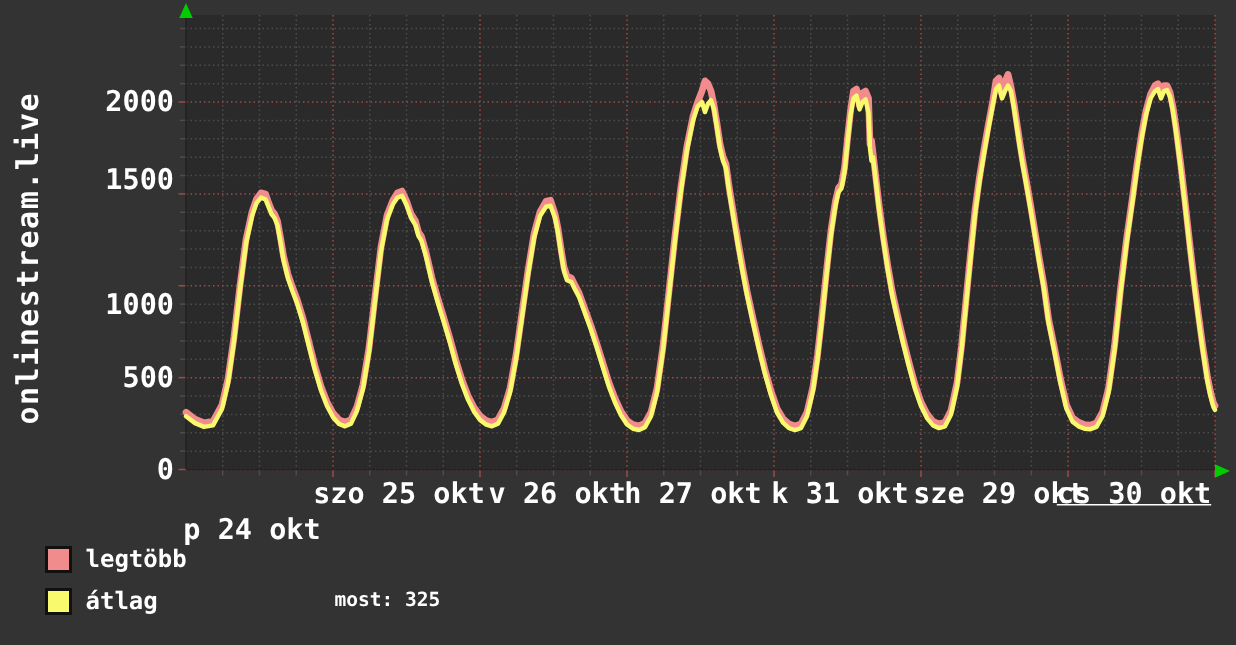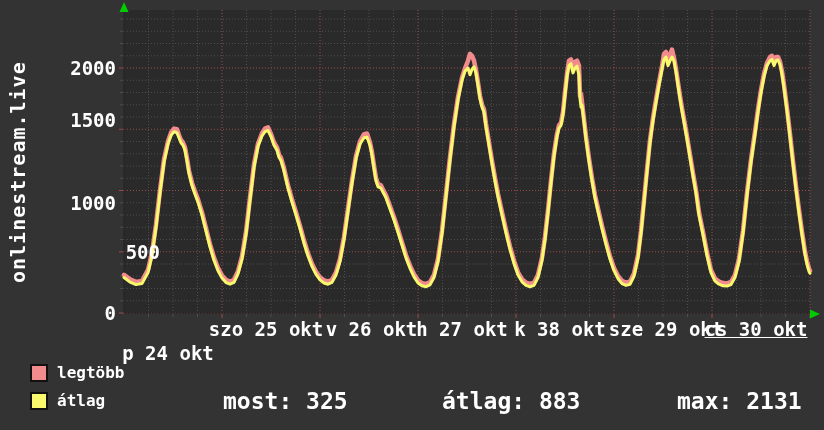--- a/index.html
+++ b/index.html
@@ -33,21 +33,21 @@
     position:absolute;top:319px;
     transform:translateX(-50%);
     font-size:19px;line-height:20px;white-space:nowrap;
   }
   .legend-row{position:absolute;left:30px;height:18px;}
   .swatch{
     position:absolute;left:0;top:0;width:14px;height:14px;
     border:2px solid #111111;
   }
   .legend-text{position:absolute;left:27px;top:-2px;font-size:16px;line-height:22px;white-space:nowrap;}
-  .stat{position:absolute;font-size:23px;line-height:22px;white-space:nowrap;}
+  .stat{position:absolute;font-size:13px;line-height:22px;white-space:nowrap;}
 </style>
 </head>
 <body>
 
 <div class="canvas">
 
   <svg class="chart-svg" width="824" height="430">
       <rect x="124" y="10" width="686" height="303" fill="#2a2a2a"></rect>
       <line x1="124" y1="300.75" x2="810" y2="300.75" stroke="#4d4d4d" stroke-width="1" stroke-dasharray="1 2"></line>
       <line x1="120" y1="300.75" x2="124" y2="300.75" stroke="#4d4d4d" stroke-width="1"></line>
@@ -160,41 +160,39 @@
       <polyline points="124.0,274.8 130.0,279.4 136.0,281.9 142.0,280.9 148.0,269.9 152.0,252.7 156.0,224.6 160.0,190.3 164.0,159.6 168.0,141.3 171.0,132.7 174.0,128.6 177.0,129.3 179.0,135.1 181.0,140.0 183.0,142.5 185.0,147.4 187.0,158.4 189.0,170.7 192.0,182.9 195.0,191.5 198.0,199.4 202.0,212.3 206.0,228.2 210.0,244.2 214.0,257.6 218.0,268.0 222.0,275.4 226.0,279.9 230.0,281.5 234.0,279.7 238.0,271.1 242.0,256.4 246.0,231.9 250.0,197.6 254.0,164.5 258.0,143.7 262.0,133.3 265.0,128.6 268.0,127.4 271.0,133.9 274.0,142.5 277.0,147.4 279.0,154.7 281.0,157.8 284.0,168.2 288.0,185.4 292.0,199.4 296.0,212.3 300.0,225.8 304.0,240.5 308.0,253.3 312.0,263.8 316.0,271.7 320.0,277.2 324.0,280.3 328.0,281.5 332.0,279.7 336.0,272.3 340.0,258.9 344.0,236.8 348.0,208.6 352.0,180.5 356.0,156.0 360.0,141.3 364.0,134.2 367.0,133.5 370.0,142.5 372.0,152.3 374.0,165.8 376.0,178.0 378.0,184.1 381.0,185.4 383.0,189.6 386.0,195.2 390.0,206.2 394.0,217.2 398.0,229.5 402.0,242.3 406.0,255.2 410.0,265.6 414.0,274.2 418.0,280.3 422.0,283.1 426.0,284.0 430.0,282.1 434.0,274.8 438.0,258.9 442.0,230.7 446.0,193.9 450.0,157.2 454.0,124.1 458.0,97.2 462.0,77.6 465.0,68.4 468.0,60.7 470.0,53.9 472.0,55.8 474.0,60.7 476.0,70.2 478.0,82.5 480.0,95.9 482.0,104.5 484.0,109.4 486.0,124.1 489.0,142.5 492.0,160.9 495.0,178.0 498.0,193.9 502.0,212.3 506.0,230.1 510.0,246.6 514.0,260.7 518.0,272.3 522.0,279.1 526.0,282.7 530.0,284.0 534.0,282.7 538.0,274.8 542.0,257.6 545.0,236.8 548.0,209.9 551.0,180.5 554.0,153.5 557.0,133.9 559.0,125.3 561.0,122.9 563.0,111.9 565.0,92.3 567.0,73.9 569.0,60.7 571.0,59.4 573.0,70.2 575.0,61.9 577.0,60.7 579.0,65.6 580.0,95.9 581.0,93.7 582.0,102.1 584.0,119.2 586.0,136.4 589.0,158.4 592.0,178.0 595.0,195.2 598.0,208.6 602.0,225.8 606.0,241.7 610.0,256.4 614.0,268.0 618.0,276.0 622.0,280.9 626.0,282.7 630.0,281.5 634.0,273.6 638.0,255.2 641.0,230.7 644.0,200.1 647.0,169.4 650.0,140.0 653.0,118.0 656.0,99.6 659.0,82.5 662.0,66.5 664.0,53.9 666.0,52.0 668.0,62.9 670.0,54.5 672.0,49.6 674.0,58.0 676.0,69.0 678.0,82.5 680.0,95.9 682.0,108.2 684.0,119.2 687.0,136.4 690.0,154.7 693.0,173.1 696.0,190.3 699.0,212.3 703.0,231.9 707.0,252.7 711.0,269.9 715.0,278.5 719.0,281.5 723.0,283.1 727.0,283.4 731.0,281.9 735.0,274.8 739.0,258.9 743.0,230.7 747.0,192.7 751.0,159.6 755.0,131.5 758.0,109.4 761.0,89.8 764.0,73.9 767.0,62.9 770.0,57.0 772.0,55.8 774.0,62.9 776.0,57.0 778.0,57.0 780.0,61.6 782.0,71.4 784.0,84.9 787.0,108.2 790.0,133.9 793.0,160.9 796.0,186.6 799.0,209.9 802.0,231.9 805.0,251.5 807.0,261.3 809.0,268.7 810.0,270.5" fill="none" stroke="#f28b8b" stroke-width="4.5" stroke-linejoin="round" stroke-linecap="round"></polyline>
       <polyline points="124.0,277.5 130.0,282.1 136.0,284.6 142.0,283.6 148.0,272.6 152.0,255.4 156.0,227.3 160.0,192.9 164.0,162.3 168.0,144.0 171.0,135.4 174.0,131.7 177.0,132.9 179.0,137.8 181.0,142.7 183.0,145.2 185.0,150.1 187.0,161.1 189.0,173.3 192.0,185.6 195.0,194.2 198.0,202.1 202.0,215.0 206.0,230.9 210.0,246.8 214.0,260.3 218.0,270.7 222.0,278.1 226.0,282.6 230.0,284.2 234.0,282.4 238.0,273.8 242.0,259.1 246.0,234.6 250.0,200.3 254.0,167.2 258.0,146.4 262.0,136.0 265.0,131.7 268.0,130.5 271.0,136.6 274.0,145.2 277.0,150.1 279.0,157.4 281.0,160.5 284.0,170.9 288.0,188.1 292.0,202.1 296.0,215.0 300.0,228.5 304.0,243.2 308.0,256.0 312.0,266.4 316.0,274.4 320.0,279.9 324.0,283.0 328.0,284.2 332.0,282.4 336.0,275.0 340.0,261.6 344.0,239.5 348.0,211.3 352.0,183.2 356.0,158.7 360.0,144.0 364.0,137.8 367.0,137.2 370.0,145.2 372.0,155.0 374.0,168.4 376.0,180.7 378.0,186.8 381.0,188.1 383.0,192.3 386.0,197.9 390.0,208.9 394.0,219.9 398.0,232.2 402.0,245.0 406.0,257.9 410.0,268.3 414.0,276.9 418.0,283.0 422.0,285.8 426.0,286.7 430.0,284.8 434.0,277.5 438.0,261.6 442.0,233.4 446.0,196.6 450.0,159.9 454.0,126.8 458.0,99.8 462.0,80.3 465.0,71.1 468.0,68.0 470.0,74.7 472.0,69.2 474.0,66.8 476.0,72.9 478.0,85.2 480.0,98.6 482.0,107.2 484.0,112.1 486.0,126.8 489.0,145.2 492.0,163.6 495.0,180.7 498.0,196.6 502.0,215.0 506.0,232.8 510.0,249.3 514.0,263.4 518.0,275.0 522.0,281.8 526.0,285.4 530.0,286.7 534.0,285.4 538.0,277.5 542.0,260.3 545.0,239.5 548.0,212.6 551.0,183.2 554.0,156.2 557.0,136.6 559.0,128.0 561.0,125.6 563.0,114.6 565.0,95.0 567.0,76.6 569.0,65.6 571.0,63.7 573.0,72.9 575.0,68.0 577.0,66.2 579.0,75.3 580.0,98.6 581.0,107.2 582.0,104.8 584.0,121.9 586.0,139.1 589.0,161.1 592.0,180.7 595.0,197.9 598.0,211.3 602.0,228.5 606.0,244.4 610.0,259.1 614.0,270.7 618.0,278.7 622.0,283.6 626.0,285.4 630.0,284.2 634.0,276.3 638.0,257.9 641.0,233.4 644.0,202.8 647.0,172.1 650.0,142.7 653.0,120.7 656.0,102.3 659.0,85.2 662.0,69.2 664.0,59.4 666.0,57.0 668.0,65.6 670.0,60.7 672.0,57.0 674.0,60.7 676.0,71.7 678.0,85.2 680.0,98.6 682.0,110.9 684.0,121.9 687.0,139.1 690.0,157.4 693.0,175.8 696.0,192.9 699.0,215.0 703.0,234.6 707.0,255.4 711.0,272.6 715.0,281.1 719.0,284.2 723.0,285.8 727.0,286.1 731.0,284.6 735.0,277.5 739.0,261.6 743.0,233.4 747.0,195.4 751.0,162.3 755.0,134.2 758.0,112.1 761.0,92.5 764.0,76.6 767.0,65.6 770.0,60.7 772.0,59.4 774.0,65.6 776.0,60.7 778.0,60.0 780.0,64.3 782.0,74.1 784.0,87.6 787.0,110.9 790.0,136.6 793.0,163.6 796.0,189.3 799.0,212.6 802.0,234.6 805.0,254.2 807.0,264.0 809.0,271.4 810.0,273.2" fill="none" stroke="#f9f96e" stroke-width="3" stroke-linejoin="round" stroke-linecap="round"></polyline>
       <polygon points="124,2 119.5,12 128.5,12" fill="#00cc00"></polygon>
       <polygon points="820,314 810,309.5 810,318.5" fill="#00cc00"></polygon>
     </svg>
 
   <div class="vtitle">onlinestream.live</div>
 
   <div id="ylabs">
       <div class="ylab" style="top: 302px;">0</div>
-      <div class="ylab" style="top: 240.75px; padding-left: 44px;">500</div>
+      <div class="ylab" style="top: 240.75px;">500</div>
       <div class="ylab" style="top: 179.5px; margin-top: 12px;">1000</div>
       <div class="ylab" style="top: 109px;">1500</div>
       <div class="ylab" style="top: 57px;">2000</div>
     </div>
   <div id="xlabs">
       <div class="xlab" style="left: 168px; margin-top: 24px;">p 24 okt</div>
       <div class="xlab" style="left: 266px;">szo 25 okt</div>
       <div class="xlab" style="left: 364px; padding-left: 15px;">v 26 okt</div>
       <div class="xlab" style="left: 462px;">h 27 okt</div>
-      <div class="xlab" style="left: 560px;">k 38 okt</div>
+      <div class="xlab" style="left: 560px;">k 31 okt</div>
       <div class="xlab" style="left: 658px; padding-left: 16px;">sze 29 okt</div>
       <div class="xlab" style="left: 756px; text-decoration: underline;">cs 30 okt</div>
     </div>
 
   <div class="legend-row" style="top:364px">
     <span class="swatch" id="sw-max" style="background: rgb(242, 139, 139);"></span>
     <span class="legend-text">legtöbb</span>
   </div>
   <div class="legend-row" style="top:392px">
     <span class="swatch" id="sw-avg" style="background: rgb(249, 249, 110);"></span>
     <span class="legend-text">átlag</span>
   </div>
 
   <div class="stat" style="left:223px;top:390px">most: 325</div>
-  <div class="stat" style="left:442px;top:390px">átlag: 883</div>
-  <div class="stat" style="left:677px;top:390px">max: 2131</div>
 
 </div>
 
 </body></html>

